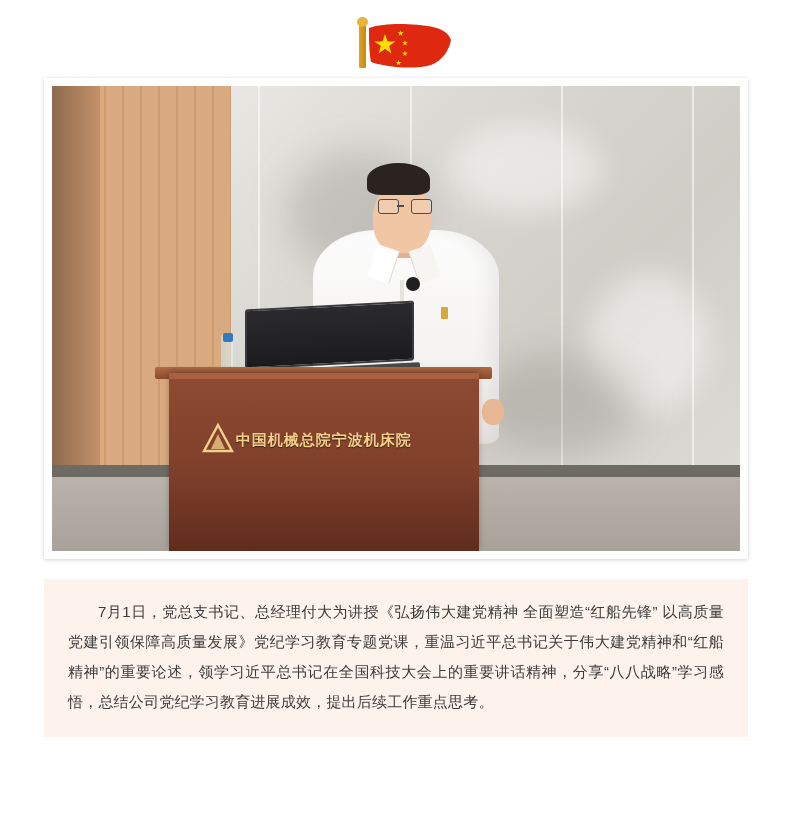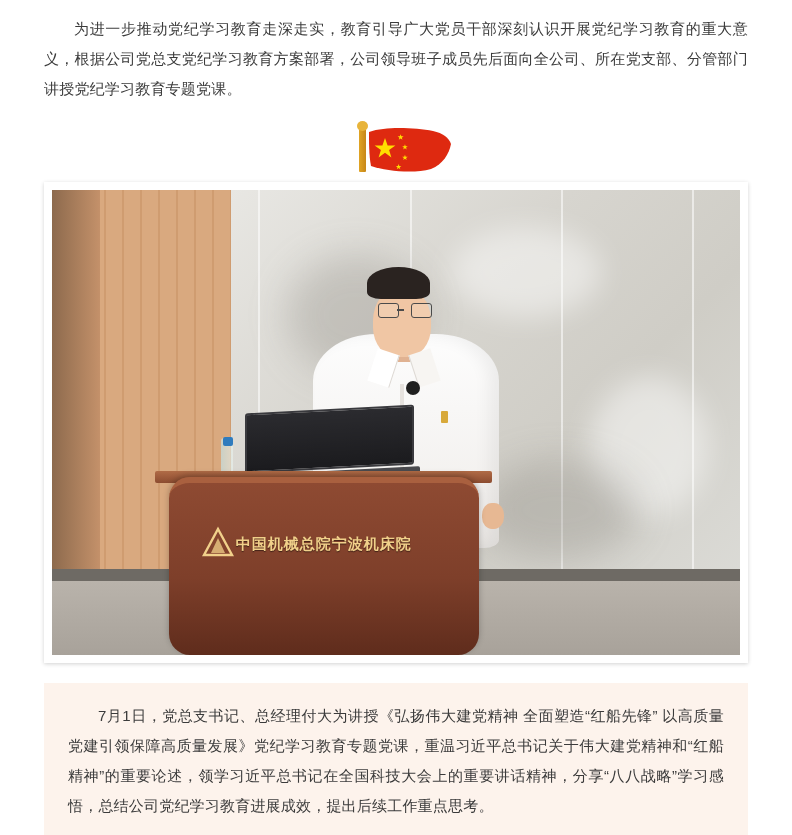--- a/index.html
+++ b/index.html
@@ -145,21 +145,20 @@
   
   .podium {
     position: absolute;
     left: 17%;
     bottom: 0;
     width: 45%;
     height: 37%;
     background: linear-gradient(to bottom, #8e4a32 0%, #7e3f2a 55%, #5f2c1c 100%);
     border-top: 6px solid #a9603f;
     box-shadow: 0 -2px 6px rgba(0,0,0,0.25);
-    border-radius: 21px;
   }
   .podium-top {
     position: absolute;
     left: 15%;
     bottom: 37%;
     width: 49%;
     height: 12px;
     background: linear-gradient(to bottom, #b06b46, #8c4c30);
     border-radius: 2px;
   }
@@ -362,21 +361,20 @@
     text-align: justify;
     text-indent: 2em;
     letter-spacing: 0.2px;
   }
 </style>
 </head>
 <body>
 
 <div class="page">
 
-  <p class="intro-para">为进一步推动党纪学习教育走深走实，教育引导广大党员干部深刻认识开展党纪学习教育的重大意义，根据公司党总支党纪学习教育方案部署，公司领导班子成员先后面向全公司、所在党支部、分管部门讲授党纪学习教育专题党课。</p>
 
   <div class="divider-emblem">
     <div class="emblem-wrap">
       <div class="pole"></div>
       <div class="pole-top"></div>
       <svg class="flag" viewBox="0 0 82 44">
         <path d="M0,4 C18,-2 46,0 64,3 C74,5 80,10 82,16 C80,26 74,36 62,41 C44,46 18,43 2,38 C0,28 0,14 0,4 Z" fill="#de2910"></path>
         <polygon points="16,10 18.6,17.4 26.4,17.4 20.1,22 22.4,29.4 16,24.8 9.6,29.4 11.9,22 5.6,17.4 13.4,17.4" fill="#ffde00"></polygon>
         <polygon points="31,6 32.2,9.4 35.8,9.4 32.9,11.6 34,15 31,12.9 28,15 29.1,11.6 26.2,9.4 29.8,9.4" fill="#ffde00" transform="scale(0.62) translate(20,4)"></polygon>
         <polygon points="36,14 37.2,17.4 40.8,17.4 37.9,19.6 39,23 36,20.9 33,23 34.1,19.6 31.2,17.4 34.8,17.4" fill="#ffde00" transform="scale(0.58) translate(26,14)"></polygon>

